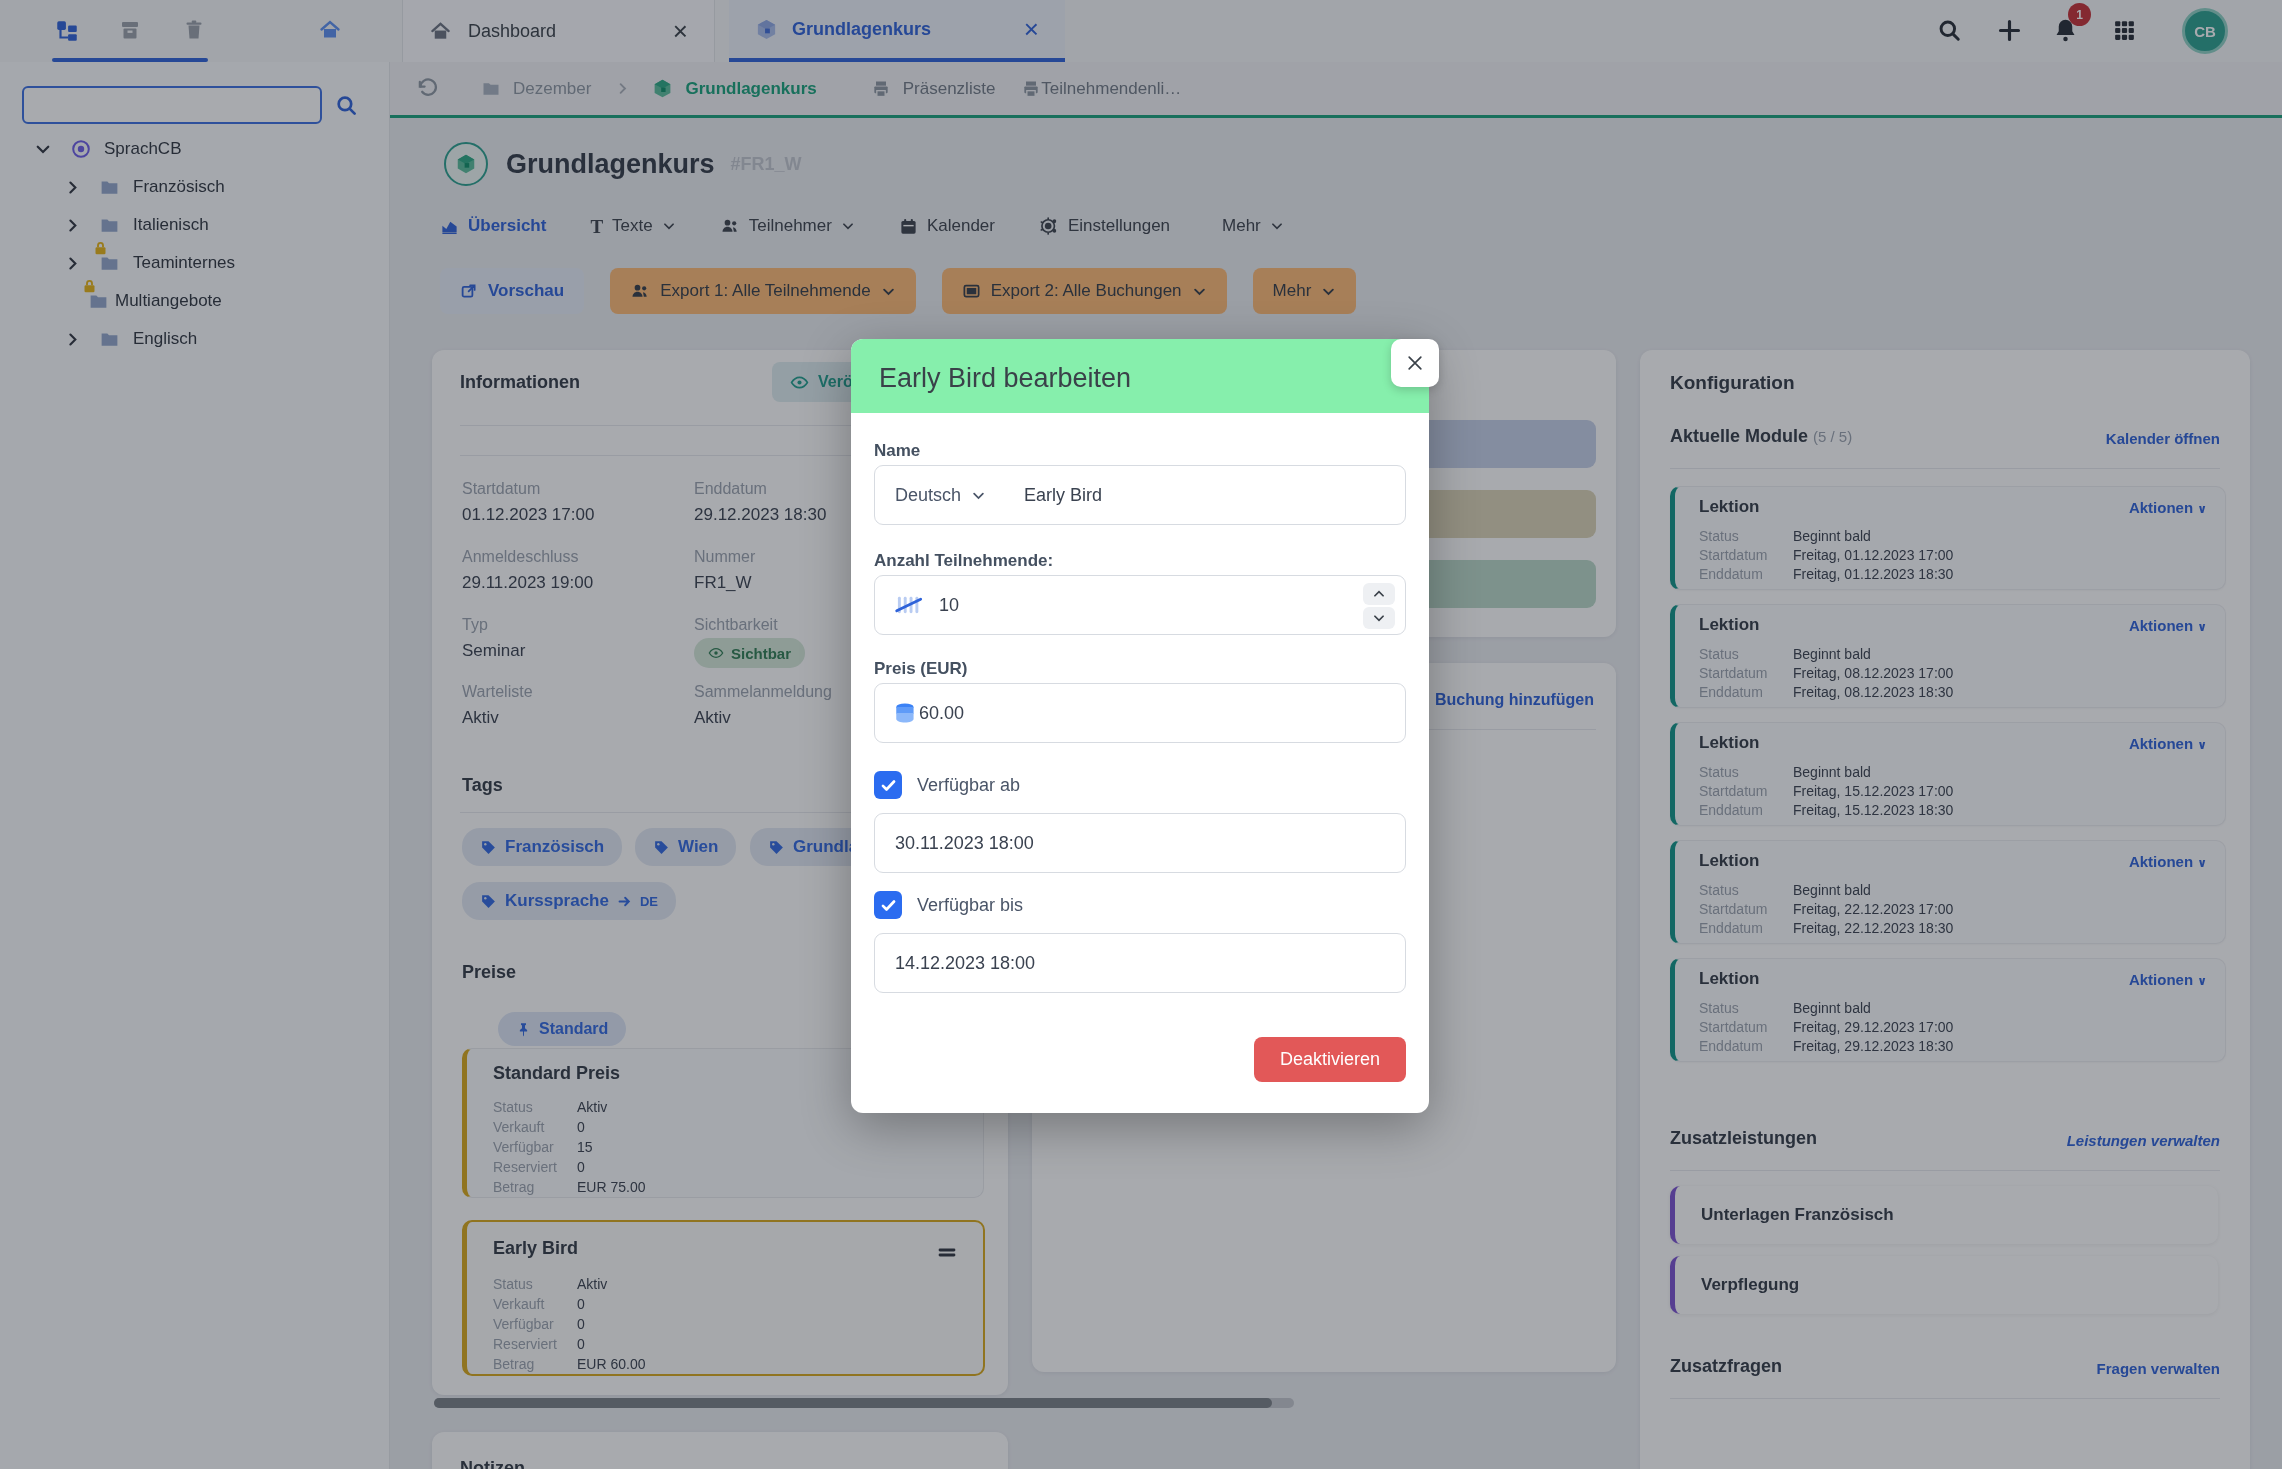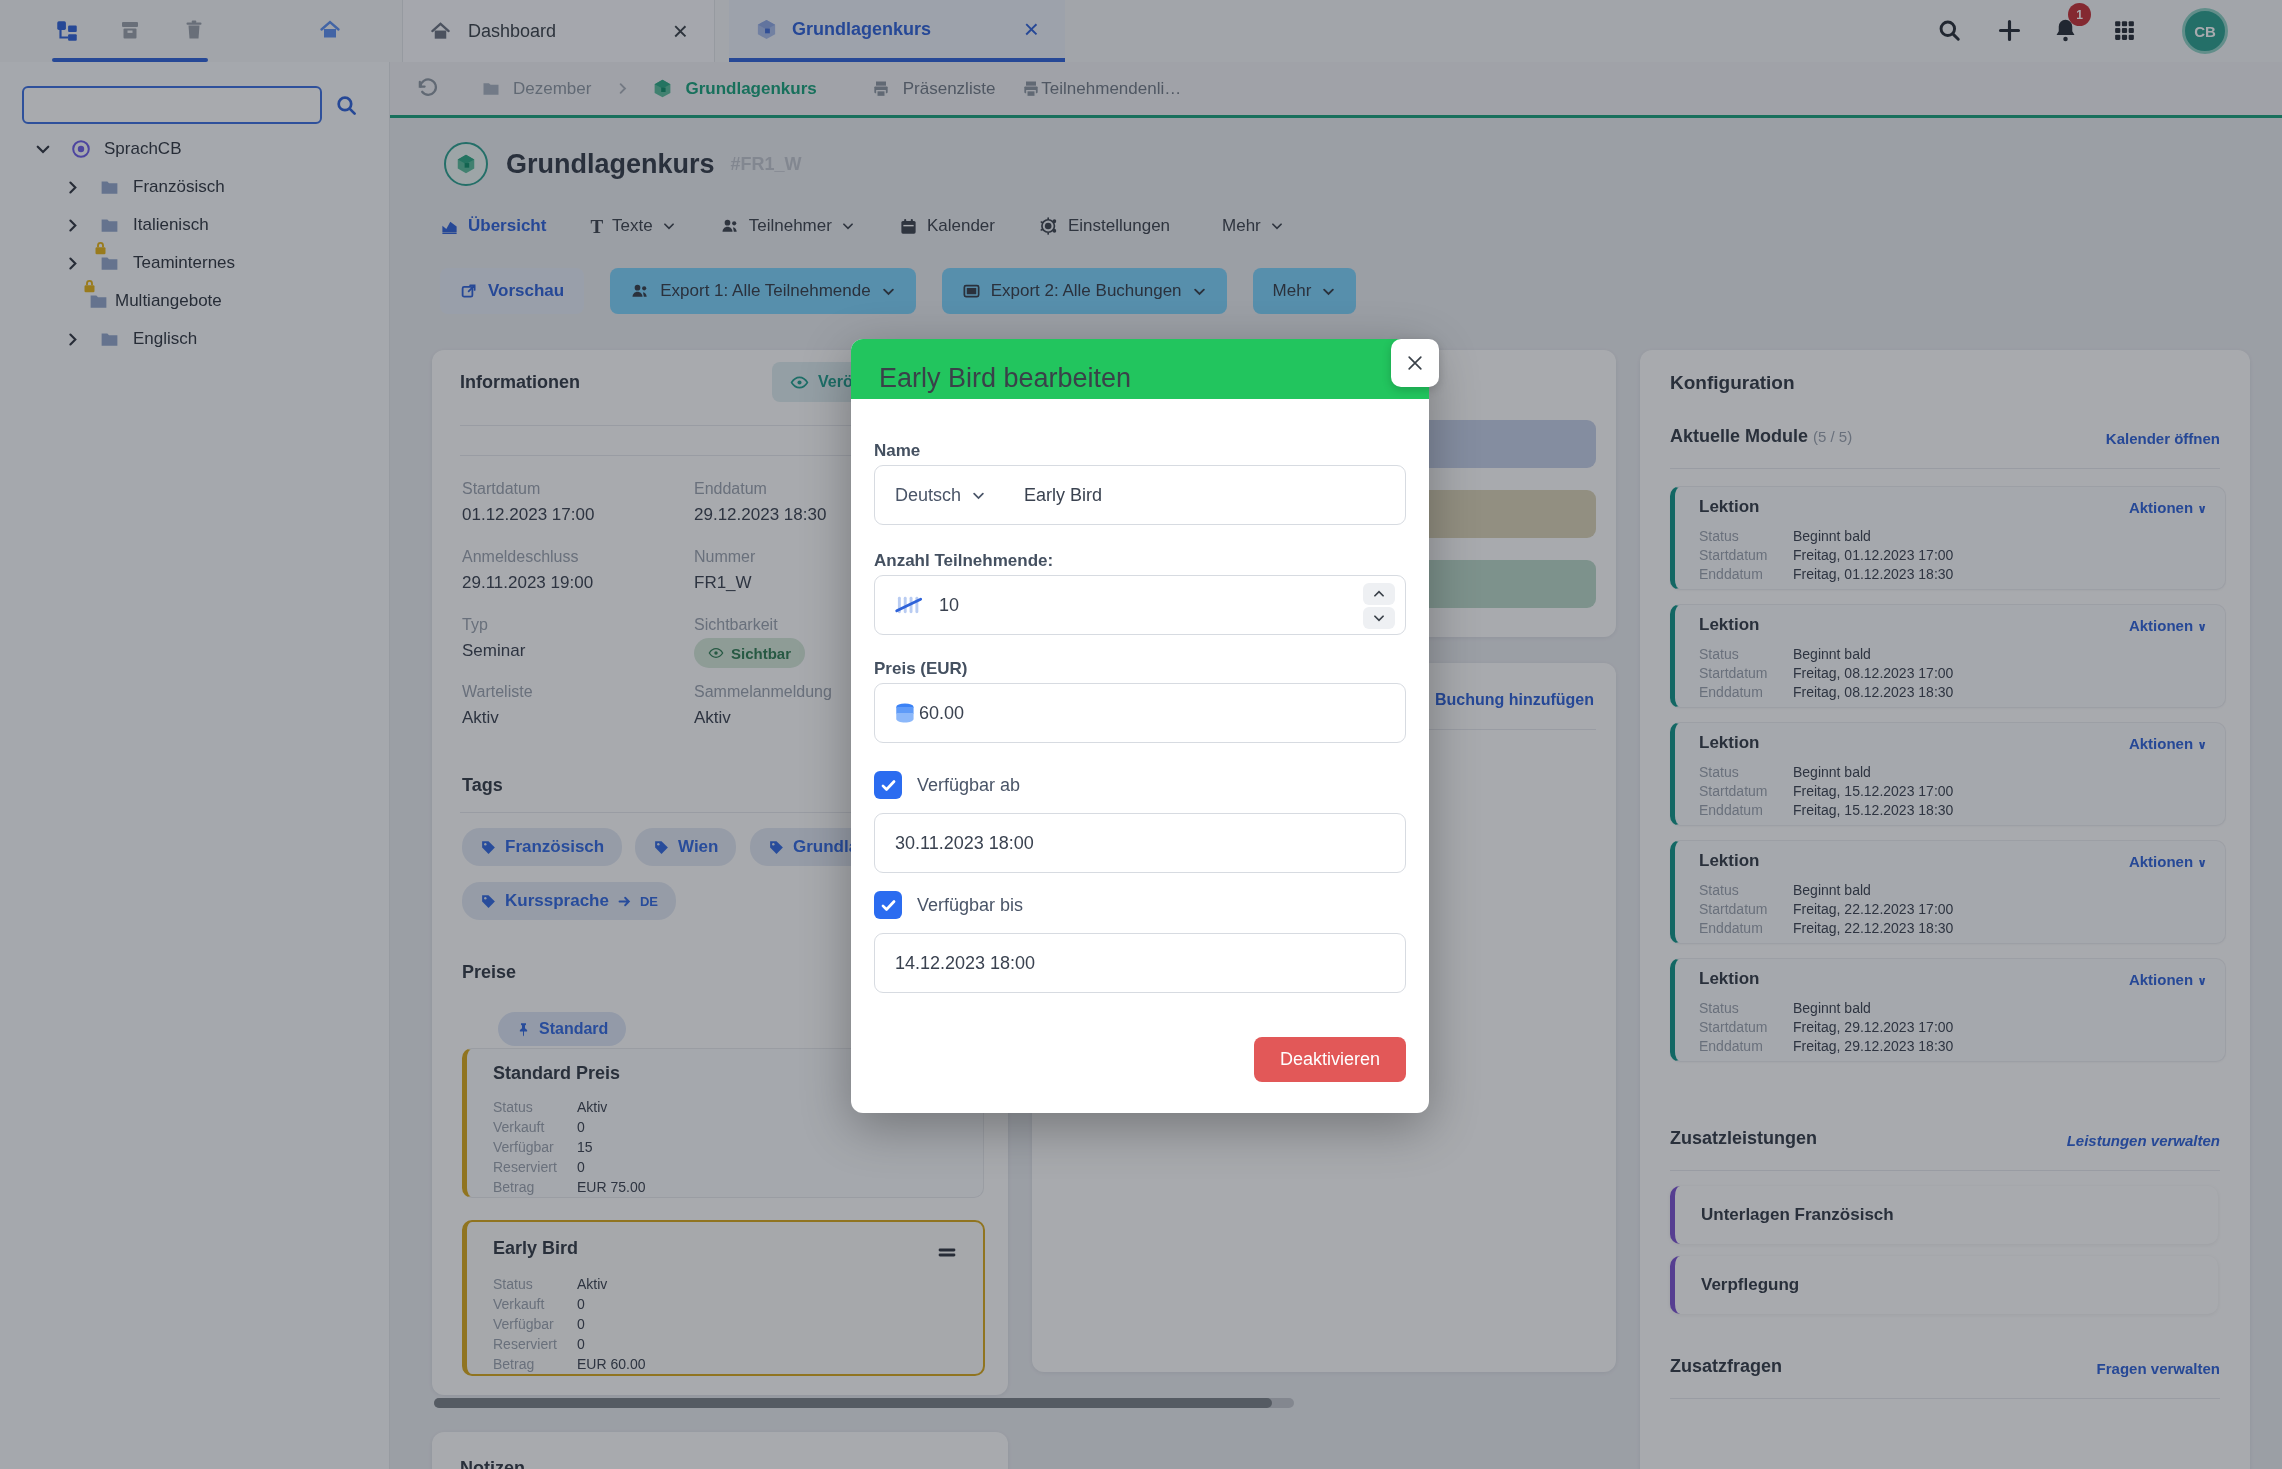--- a/index.html
+++ b/index.html
@@ -5,21 +5,21 @@
   html,body{margin:0;padding:0;background:#555;font-family:"Liberation Sans","DejaVu Sans",sans-serif;}
   .screen{position:relative;width:2282px;height:1469px;background:#ebedf1;overflow:hidden;}
   .abs{position:absolute;}
   .flex{display:flex;align-items:center;}
   .card{position:absolute;background:#fff;border-radius:12px;box-shadow:0 1px 4px rgba(30,40,60,.08);}
   .hline{position:absolute;height:1px;background:#e7e9ee;}
   .lbl{color:#9aa2ae;}
   .val{color:#3a4250;}
   .link{color:#2e62d9;font-weight:bold;cursor:pointer;}
   .pill{display:inline-flex;align-items:center;gap:8px;background:#e3e9f4;color:#3168e0;font-weight:bold;border-radius:18px;padding:0 18px;height:38px;font-size:17px;}
-  .btn{display:inline-flex;align-items:center;gap:10px;height:46px;border-radius:8px;padding:0 20px;font-size:17px;color:#343c48;background:#7dd3fc;cursor:pointer;white-space:nowrap;}
+  .btn{display:inline-flex;align-items:center;gap:10px;height:46px;border-radius:8px;padding:0 20px;font-size:17px;color:#343c48;background:#fdba74;cursor:pointer;white-space:nowrap;}
   .tabitem{display:inline-flex;align-items:center;gap:9px;font-size:17px;color:#3c434d;cursor:pointer;}
   .pricecard{position:absolute;background:#fbfcfd;border:1px solid #e8eaee;border-left:5px solid #d9a91a;border-radius:10px;}
   .prow{position:absolute;font-size:14px;width:460px;}
   .prow .lbl{display:inline-block;width:84px;}
   .modcard{position:absolute;left:30px;width:550px;height:102px;background:#fbfcfd;border:1px solid #ecedf1;border-left:5px solid #0f9488;border-radius:10px;box-shadow:0 1px 2px rgba(0,0,0,.04);}
   .mrow{position:absolute;font-size:14px;}
   .mrow .lbl{display:inline-block;width:94px;}
   .svc{position:absolute;left:30px;width:548px;height:58px;background:#fff;border-left:5px solid #7b52d1;border-radius:10px;box-shadow:0 1px 4px rgba(0,0,0,.07);display:flex;align-items:center;padding-left:26px;font-size:17px;color:#323a46;font-weight:bold;box-sizing:border-box;}
   .overlay{position:absolute;inset:0;background:rgba(26,31,43,.38);z-index:50;}
   .modal{position:absolute;left:851px;top:339px;width:578px;height:774px;background:#fff;border-radius:12px;box-shadow:0 14px 50px rgba(0,0,0,.3);z-index:60;}
@@ -489,21 +489,21 @@
       </div>
 
     <span style="position:absolute;left:30px;top:1006px;font-size:18px;font-weight:bold;color:#323a46;">Zusatzfragen</span>
     <span class="link" style="position:absolute;right:30px;top:1010px;font-size:15px;">Fragen verwalten</span>
     <div class="hline" style="left:30px;top:1048px;width:550px;"></div>
   </div>
 
   <div class="overlay"></div>
 
   <div class="modal">
-    <div style="position:absolute;left:0;top:0;width:578px;height:60px;background:#22c55e;border-radius:12px 12px 0 0;">
+    <div style="position:absolute;left:0;top:0;width:578px;height:74px;background:#86efac;border-radius:12px 12px 0 0;">
       <span style="position:absolute;left:28px;top:24px;font-size:27px;color:#3a4149;">Early Bird bearbeiten</span>
     </div>
     <div style="position:absolute;left:540px;top:0;width:48px;height:48px;background:#fff;border-radius:10px;box-shadow:0 3px 10px rgba(0,0,0,.18);display:flex;align-items:center;justify-content:center;z-index:2;cursor:pointer;">
       <span class="icon"><svg width="20" height="20" viewBox="0 0 24 24" stroke="#3a4149" stroke-width="2" stroke-linecap="round">
             <path d="M5 5l14 14M19 5L5 19"></path>
           </svg></span>
     </div>
 
     <span class="mlabel" style="top:102px;">Name</span>
     <div class="minput" style="top:126px;">

